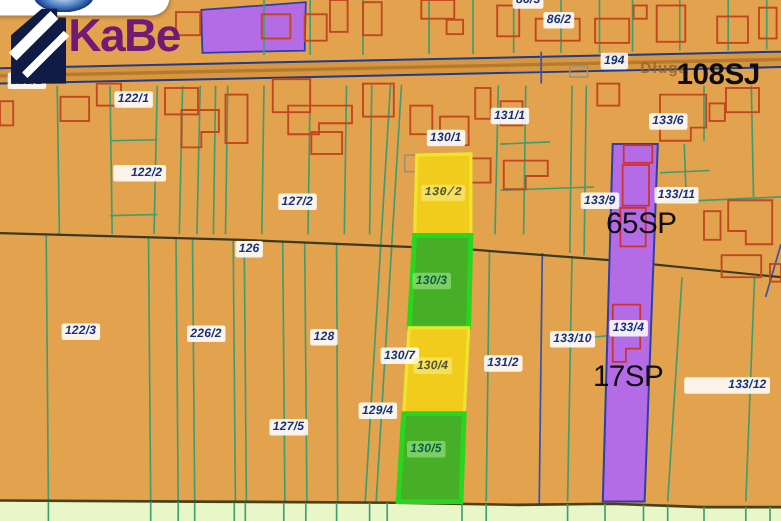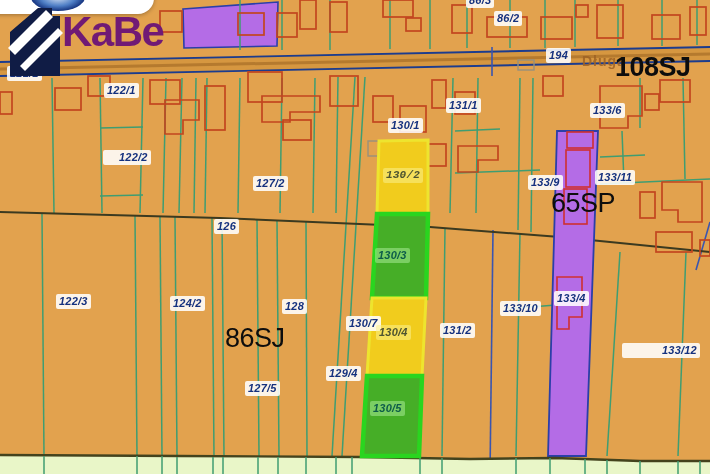--- a/index.html
+++ b/index.html
@@ -208,36 +208,36 @@
       <span class="lbl" style="left: 546px; top: 48px;">194</span>
       <span class="lbl" style="left: 388px; top: 90px; margin-top: 28px;">130/1</span>
       <span class="lbl" style="left: 446px; top: 98px;">131/1</span>
       <span class="lbl" style="left: 590px; top: 103px;">133/6</span>
       <span class="lbl" style="left: 103px; top: 150px; padding-left: 16px;">122/2</span>
       <span class="lbl" style="left: 253px; top: 176px;">127/2</span>
       <span class="lbl" style="left: 528px; top: 175px;">133/9</span>
       <span class="lbl" style="left: 595px; top: 170px;">133/11</span>
       <span class="lbl" style="left: 214px; top: 219px;">126</span>
       <span class="lbl" style="left: 56px; top: 294px;">122/3</span>
-      <span class="lbl" style="left: 170px; top: 296px;">124/2</span>
+      <span class="lbl" style="left: 170px; top: 296px;">226/2</span>
       <span class="lbl" style="left: 282px; top: 299px;">128</span>
       <span class="lbl" style="left: 500px; top: 301px;">133/10</span>
       <span class="lbl" style="left: 554px; top: 291px;">133/4</span>
       <span class="lbl" style="left: 346px; top: 316px;">130/7</span>
       <span class="lbl" style="left: 440px; top: 323px;">131/2</span>
       <span class="lbl" style="left: 622px; top: 343px; padding-left: 40px;">133/12</span>
       <span class="lbl" style="left: 326px; top: 366px;">129/4</span>
       <span class="lbl" style="left: 245px; top: 381px;">127/5</span>
       <span class="lbl on-yellow" style="left: 383px; top: 168px; font-family: Liberation Mono, monospace;">130/2</span>
       <span class="lbl on-green" style="left: 375px; top: 248px;">130/3</span>
       <span class="lbl on-yellow" style="left: 376px; top: 325px;">130/4</span>
       <span class="lbl on-green" style="left: 370px; top: 401px;">130/5</span>
       <span class="zone" style="left: 615px; top: 53px; font-weight: bold;">108SJ</span>
       <span class="zone" style="left: 551px; top: 165px; margin-top: 24px;">65SP</span>
-      <span class="zone" style="left: 225px; top: 324px;">86SJ</span>
+      <span class="zone" style="left: 539px; top: 328px;">17SP</span>
     </div>
 
   <div class="logo">
     <div class="logo-card"></div>
     <div class="logo-dot"></div>
     <svg class="house-icon" width="58" height="72" viewBox="0 0 58 72">
       <path d="M4,70 V26 L32,2 h14 v8 h8 v60 z" fill="#101c45"></path>
       <path d="M2,42 L40,4 L47,11 L9,49 z" fill="#ffffff"></path>
       <path d="M14,60 L52,22 L57,27 L19,65 z" fill="#ffffff"></path>
     </svg>

